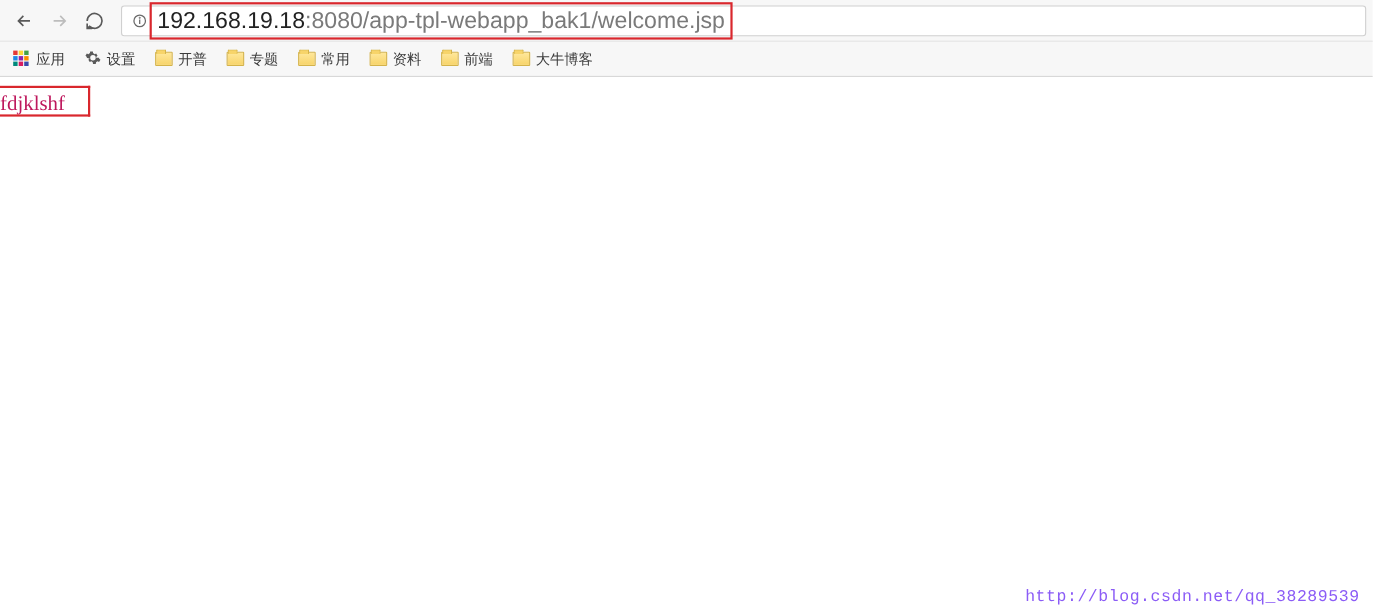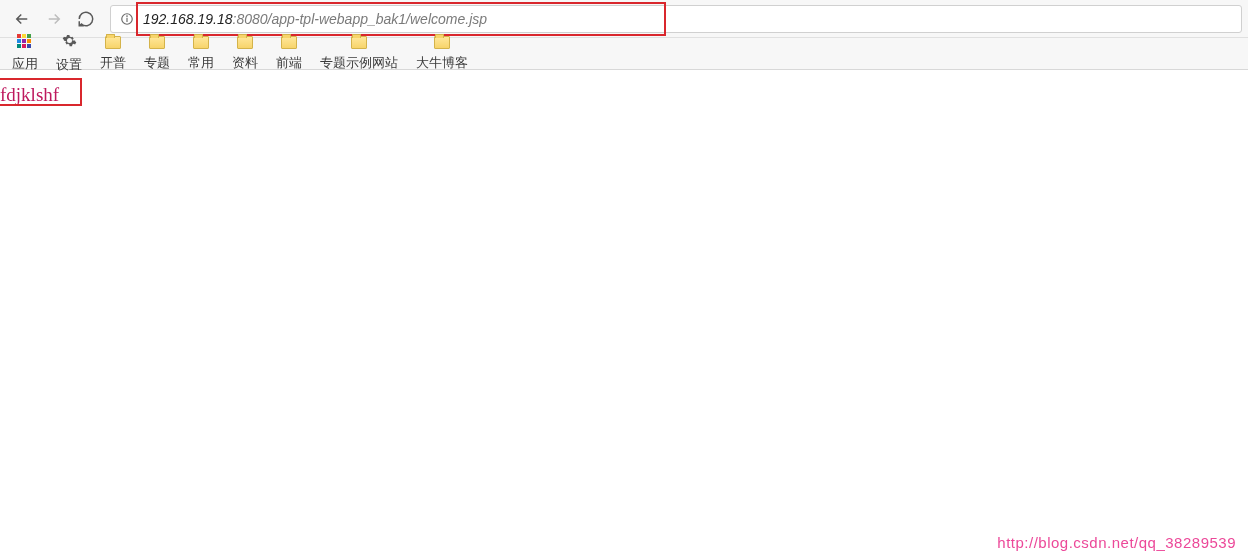--- a/index.html
+++ b/index.html
@@ -43,24 +43,23 @@
       border: 2px solid #d9272d;
       pointer-events: none;
     }
     .info-icon {
       width: 16px; height: 16px;
       margin-right: 8px;
       display: flex; align-items: center; justify-content: center;
       color: #6b6b6b;
     }
     .url-text {
-      font-size: 14px;
+      font-size: 21px;
       color: #222;
       white-space: nowrap;
-      font-style: italic;
     }
     .url-text .dim { color: #7a7a7a; }
     
     .bookmarks-row {
       height: 32px;
       display: flex;
       align-items: center;
       padding: 0 6px;
       border-bottom: 1px solid #d8d8d8;
       background: #f7f7f7;
@@ -81,21 +80,20 @@
     .apps-icon span { width: 4px; height: 4px; }
     .apps-icon span:nth-child(1){background:#e53935;} .apps-icon span:nth-child(2){background:#fdd835;} .apps-icon span:nth-child(3){background:#43a047;}
     .apps-icon span:nth-child(4){background:#1e88e5;} .apps-icon span:nth-child(5){background:#8e24aa;} .apps-icon span:nth-child(6){background:#fb8c00;}
     .apps-icon span:nth-child(7){background:#00897b;} .apps-icon span:nth-child(8){background:#d81b60;} .apps-icon span:nth-child(9){background:#3949ab;}
     
     .bm-item {
       display: flex; align-items: center; gap: 5px;
       padding: 4px 6px;
       cursor: pointer;
       white-space: nowrap;
-      flex-direction: column;
     }
     .gear-icon svg { width: 15px; height: 15px; fill: #5a5a5a; }
     .folder-icon {
       width: 16px; height: 13px;
       background: linear-gradient(#ffe79a, #f7d46a);
       border: 1px solid #d4b34a;
       border-radius: 1px;
       position: relative;
     }
     .folder-icon::before {
@@ -127,23 +125,23 @@
       width: 82px; height: 28px;
       border: 2px solid #d9272d;
       border-left: none;
       pointer-events: none;
     }
     
     .watermark {
       position: absolute;
       right: 12px;
       bottom: 8px;
-      font-family: Liberation Sans, sans-serif;
+      font-family: Liberation Mono, monospace;
       font-size: 15px;
-      color: #ec4899;
+      color: #8b5cf6;
       letter-spacing: 0.5px;
     }
   </style>
 </head>
 <body>
 
 <div class="toolbar-row">
   <div class="nav-btn">
     <svg viewBox="0 0 24 24" fill="none" stroke="currentColor" stroke-width="2">
         <path d="M19 12H5M11 18l-6-6 6-6"></path>
@@ -210,24 +208,20 @@
   <div class="bm-item">
     <div class="folder-icon"></div>
     <span>资料</span>
   </div>
   <div class="bm-item">
     <div class="folder-icon"></div>
     <span>前端</span>
   </div>
   <div class="bm-item">
     <div class="folder-icon"></div>
-    <span>专题示例网站</span>
-  </div>
-  <div class="bm-item">
-    <div class="folder-icon"></div>
     <span>大牛博客</span>
   </div>
 </div>
 
 <div class="page-content">
   <div class="content-text">fdjklshf</div>
   <div class="content-highlight"></div>
 </div>
 
 <div class="watermark">http://blog.csdn.net/qq_38289539</div>

